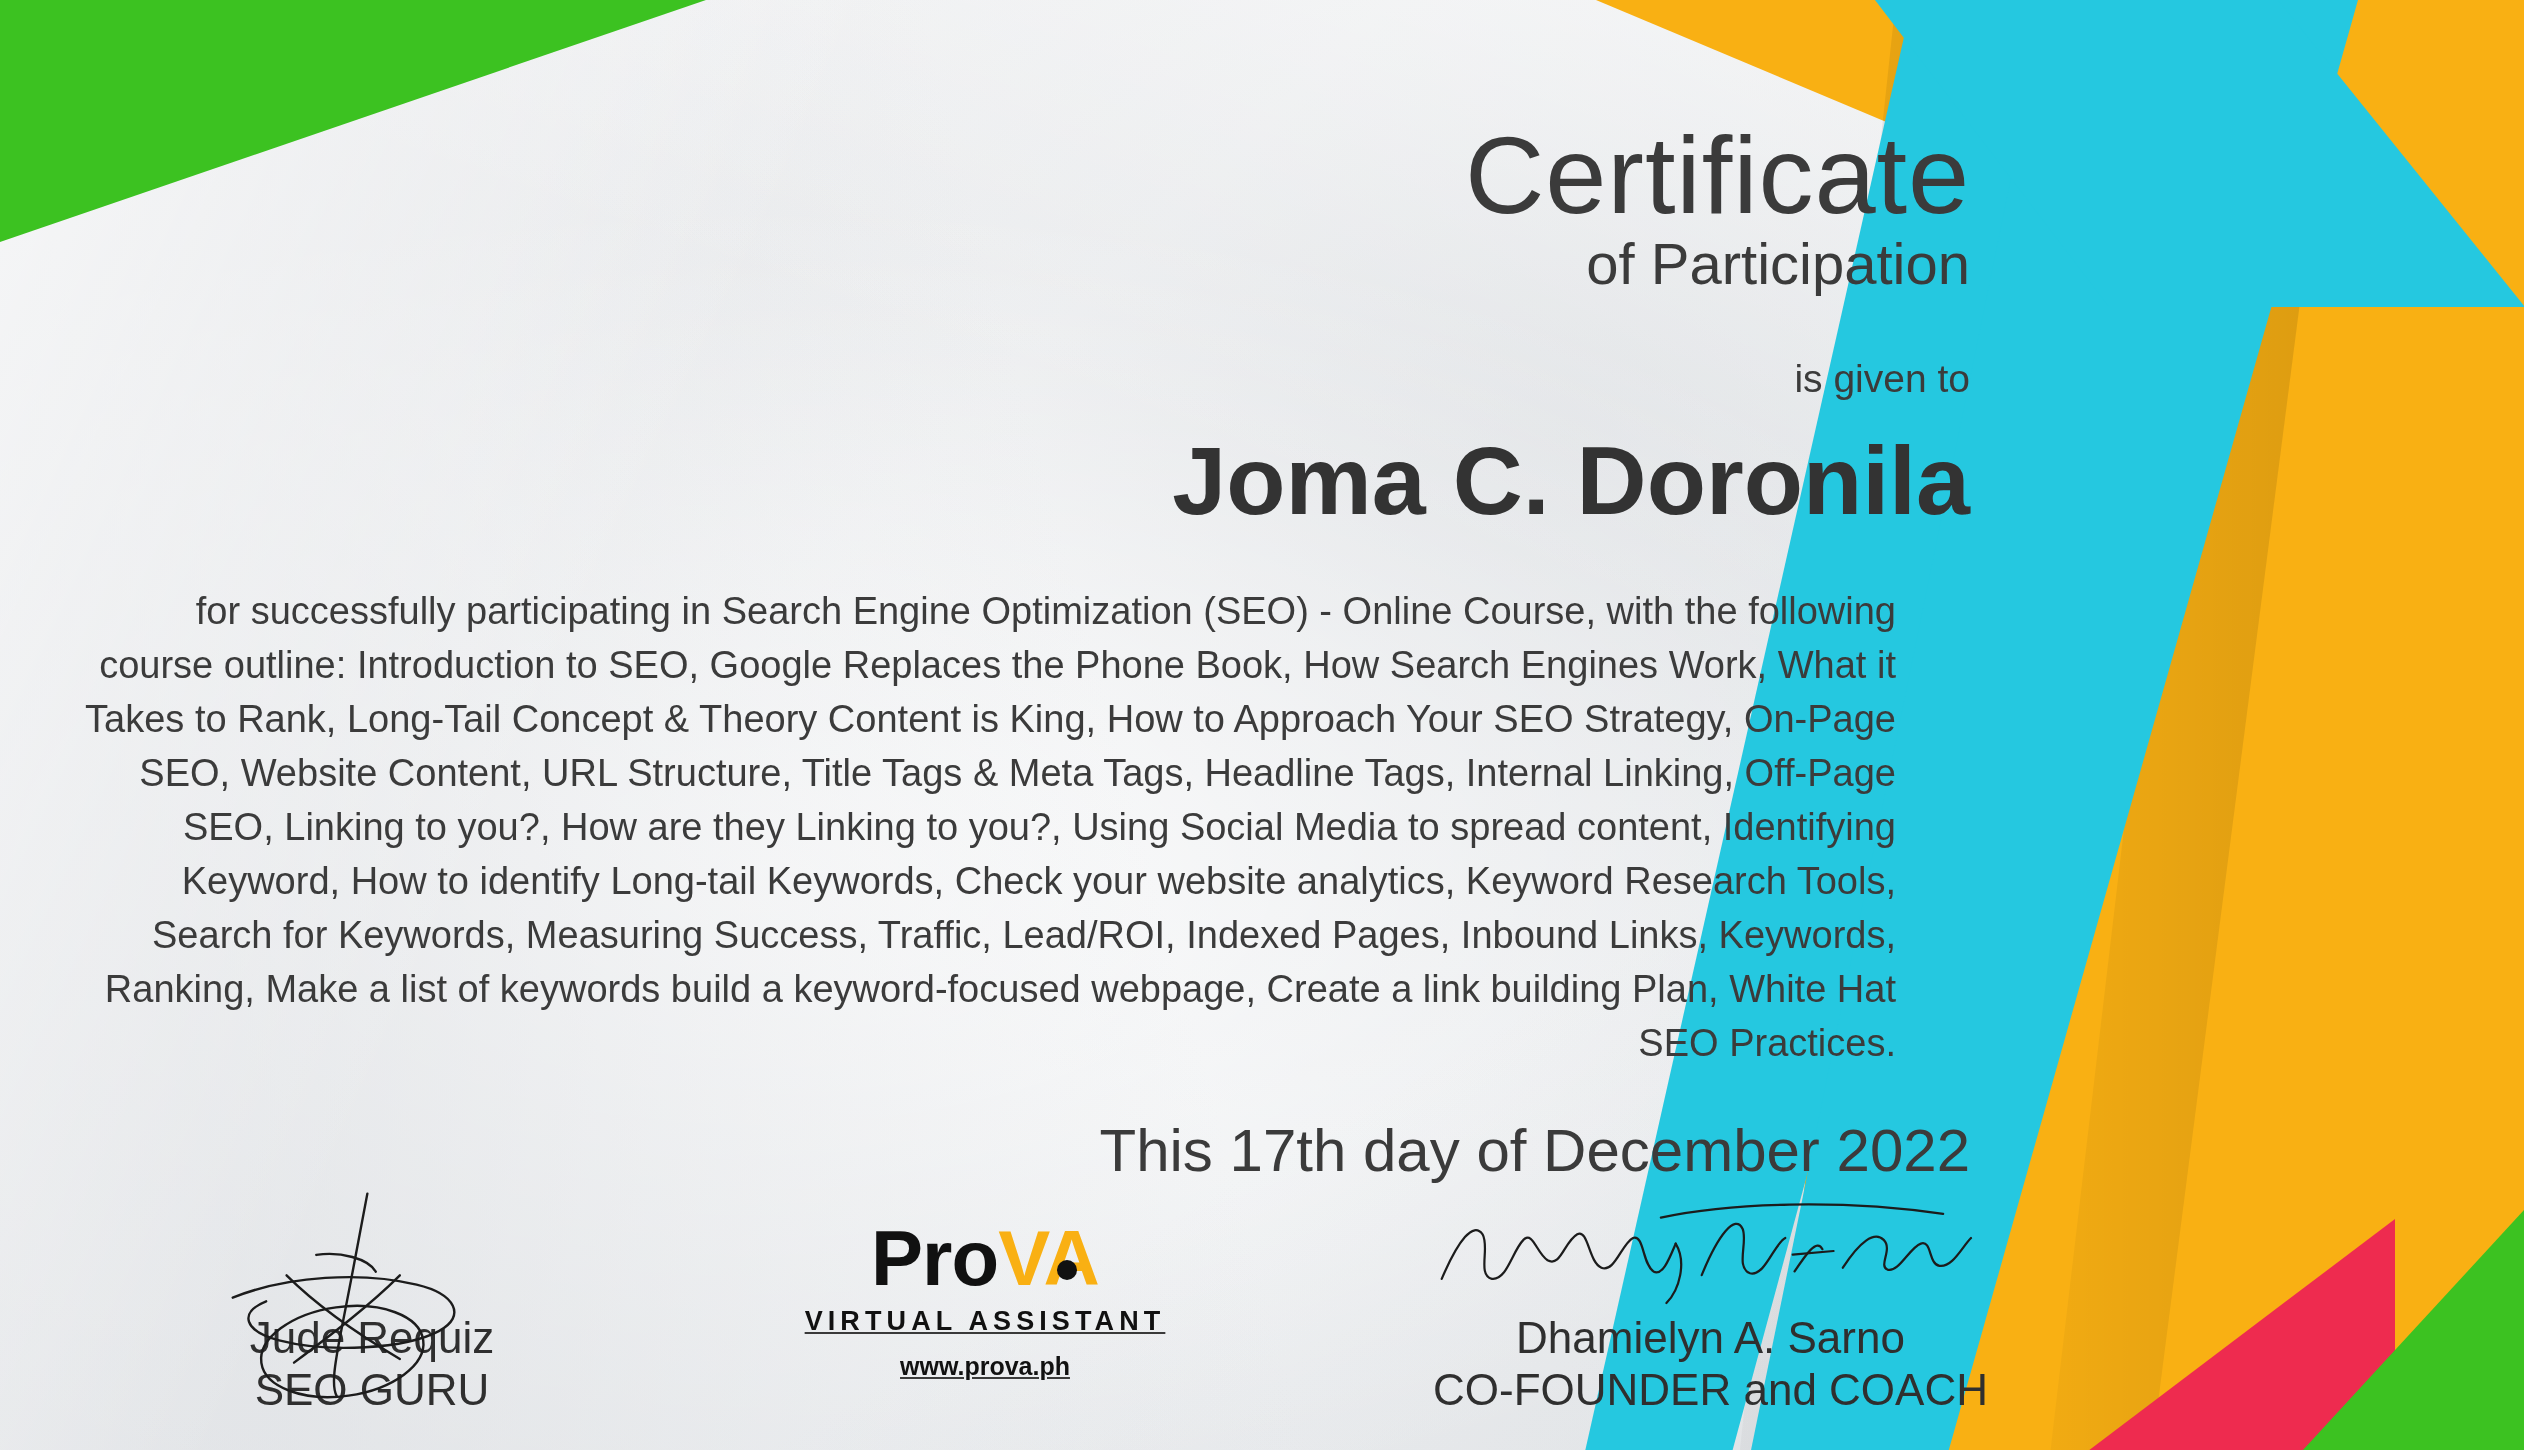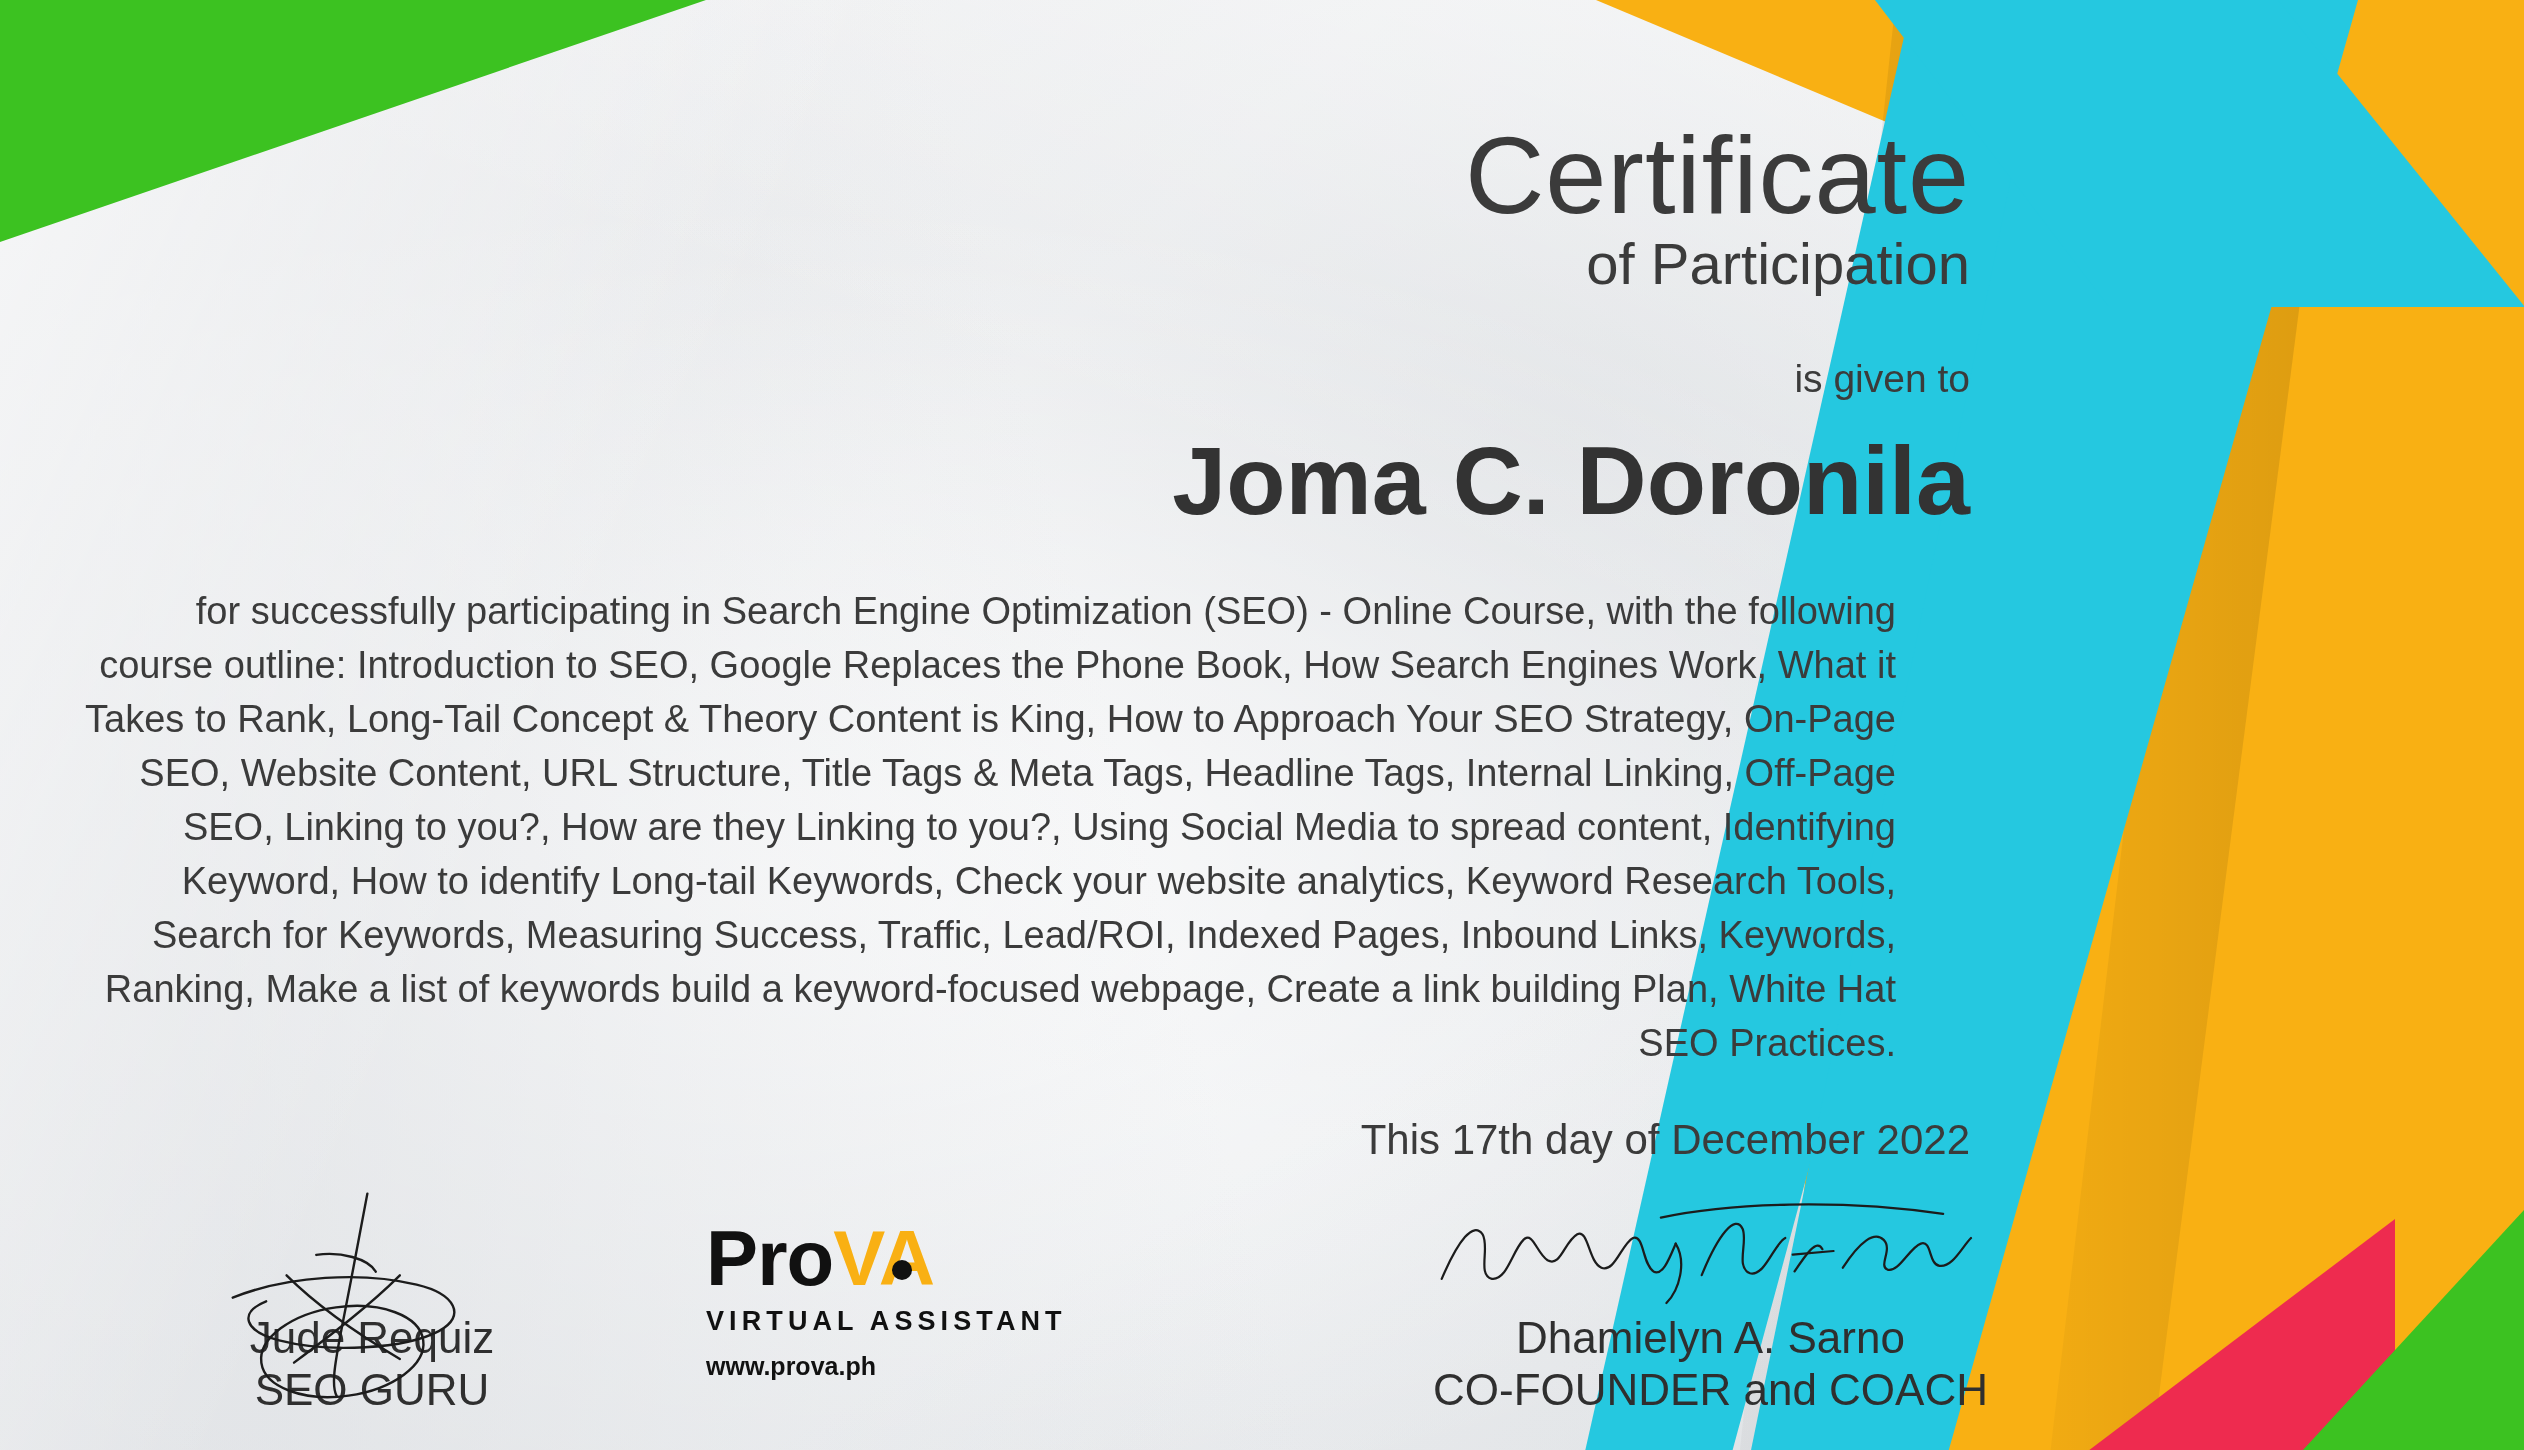--- a/index.html
+++ b/index.html
@@ -137,21 +137,21 @@
   }
   .body-text {
     font-size: 38px;
     line-height: 1.42;
     margin-top: 48px;
     padding: 0 74px;
     color: #3b3b3b;
   }
   .body-text b { font-weight: 400; }
   .date {
-    font-size: 42px;
+    font-size: 60px;
     margin-top: 45px;
     color: #3b3b3b;
   }
 
   
   .sig-left {
     position: absolute;
     left: 149px;
     bottom: 35px;
     width: 446px;
@@ -181,20 +181,22 @@
     position: relative;
   }
   .sig-mark svg { overflow: visible; }
 
   
   .logo-block {
     position: absolute;
     left: 706px;
     bottom: 70px;
     width: 558px;
+    text-align: center;
+    text-decoration: underline;
   }
   .logo-word {
     font-size: 78px;
     font-weight: 800;
     letter-spacing: -0.9px;
     line-height: 1;
     color: #111111;
     display: inline-block;
     position: relative;
   }

